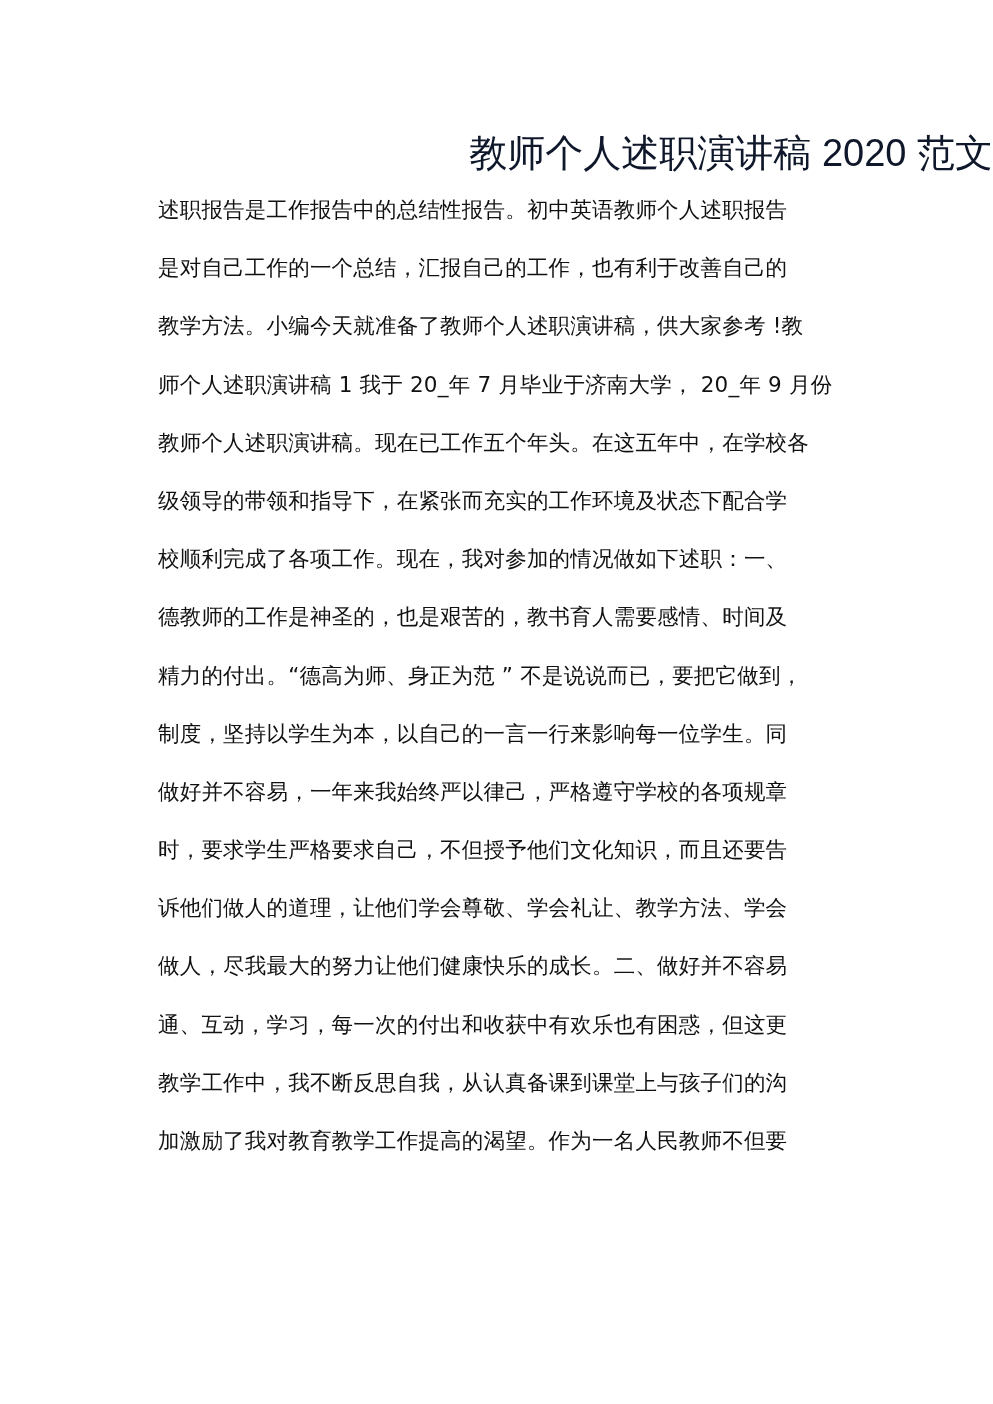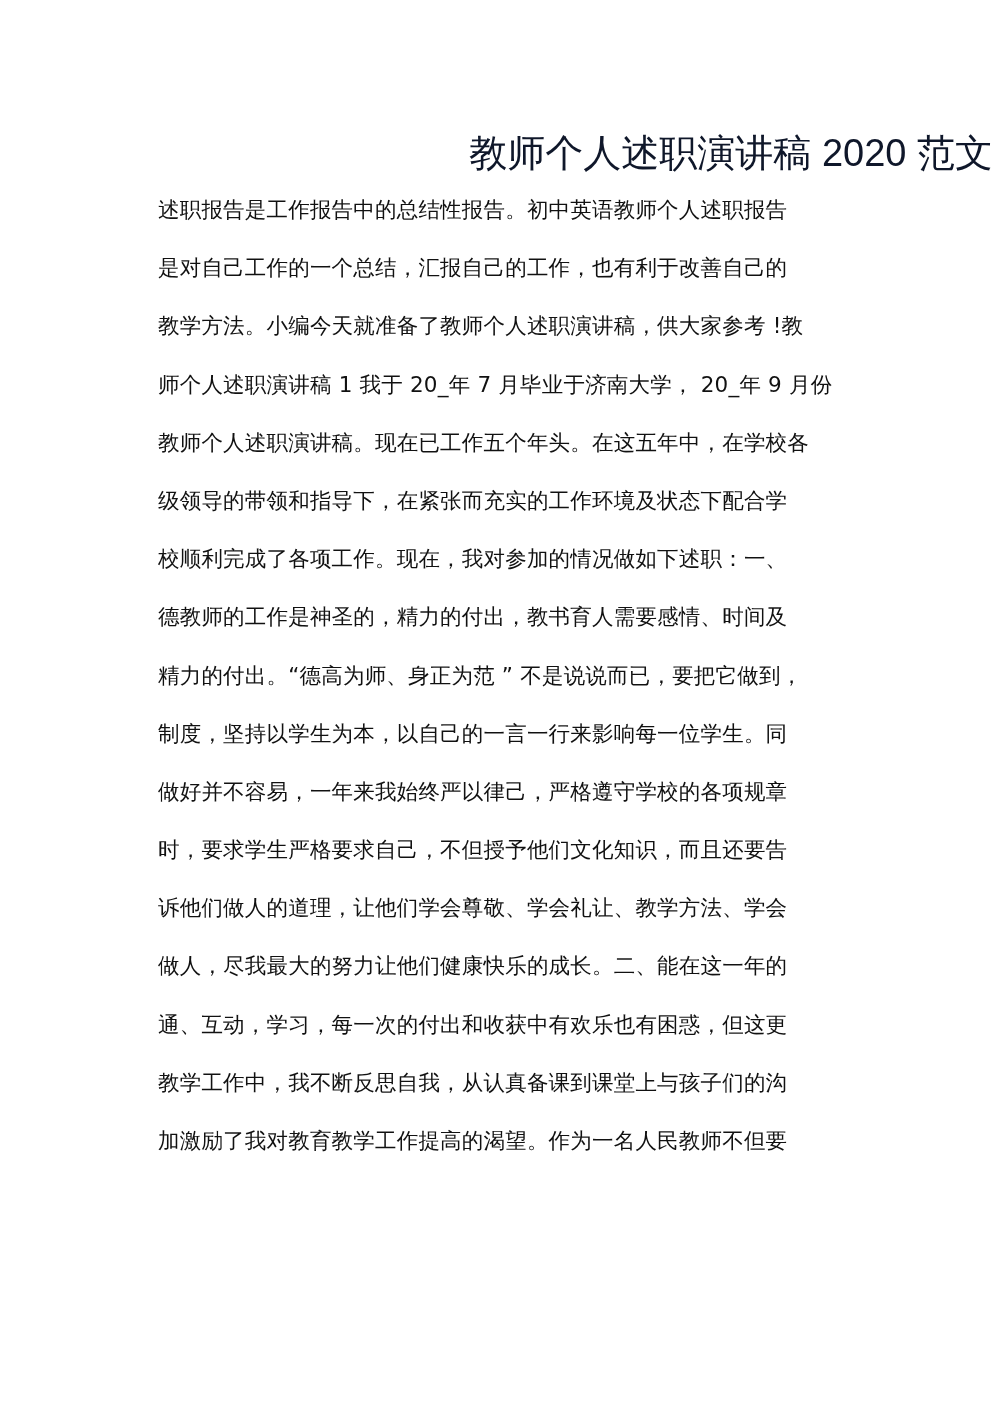--- a/index.html
+++ b/index.html
@@ -59,24 +59,24 @@
 <div class="page">
   <h1 class="title">教师个人述职演讲稿 2020 范文</h1>
   <ul class="body-lines">
     <li class="line">述职报告是工作报告中的总结性报告。初中英语教师个人述职报告</li>
     <li class="line">是对自己工作的一个总结，汇报自己的工作，也有利于改善自己的</li>
     <li class="line">教学方法。小编今天就准备了教师个人述职演讲稿，供大家参考 !教</li>
     <li class="line">师个人述职演讲稿 1 我于 20_年 7 月毕业于济南大学， 20_年 9 月份</li>
     <li class="line">教师个人述职演讲稿。现在已工作五个年头。在这五年中，在学校各</li>
     <li class="line">级领导的带领和指导下，在紧张而充实的工作环境及状态下配合学</li>
     <li class="line">校顺利完成了各项工作。现在，我对参加的情况做如下述职：一、</li>
-    <li class="line">德教师的工作是神圣的，精力的付出，教书育人需要感情、时间及</li>
+    <li class="line">德教师的工作是神圣的，也是艰苦的，教书育人需要感情、时间及</li>
     <li class="line">精力的付出。“德高为师、身正为范 ” 不是说说而已，要把它做到，</li>
     <li class="line">制度，坚持以学生为本，以自己的一言一行来影响每一位学生。同</li>
     <li class="line">做好并不容易，一年来我始终严以律己，严格遵守学校的各项规章</li>
     <li class="line">时，要求学生严格要求自己，不但授予他们文化知识，而且还要告</li>
     <li class="line">诉他们做人的道理，让他们学会尊敬、学会礼让、教学方法、学会</li>
-    <li class="line">做人，尽我最大的努力让他们健康快乐的成长。二、能在这一年的</li>
+    <li class="line">做人，尽我最大的努力让他们健康快乐的成长。二、做好并不容易</li>
     <li class="line">通、互动，学习，每一次的付出和收获中有欢乐也有困惑，但这更</li>
     <li class="line">教学工作中，我不断反思自我，从认真备课到课堂上与孩子们的沟</li>
     <li class="line">加激励了我对教育教学工作提高的渴望。作为一名人民教师不但要</li>
   </ul>
 </div>
 
 </body></html>

